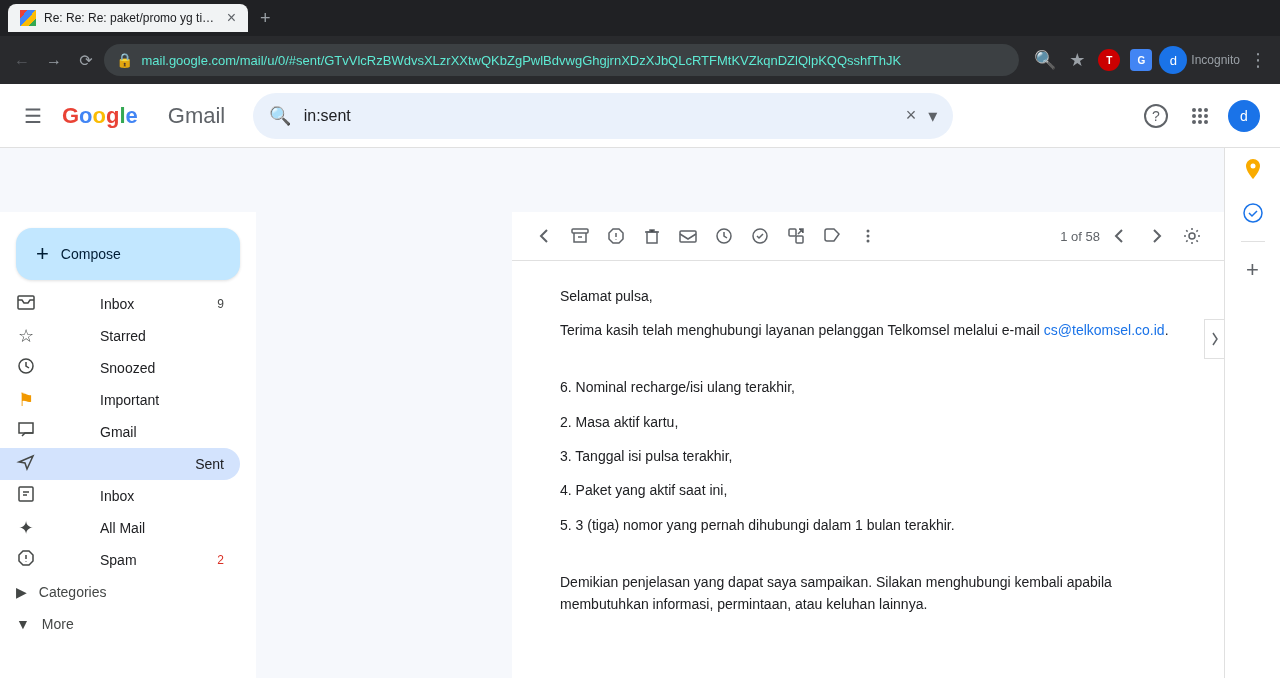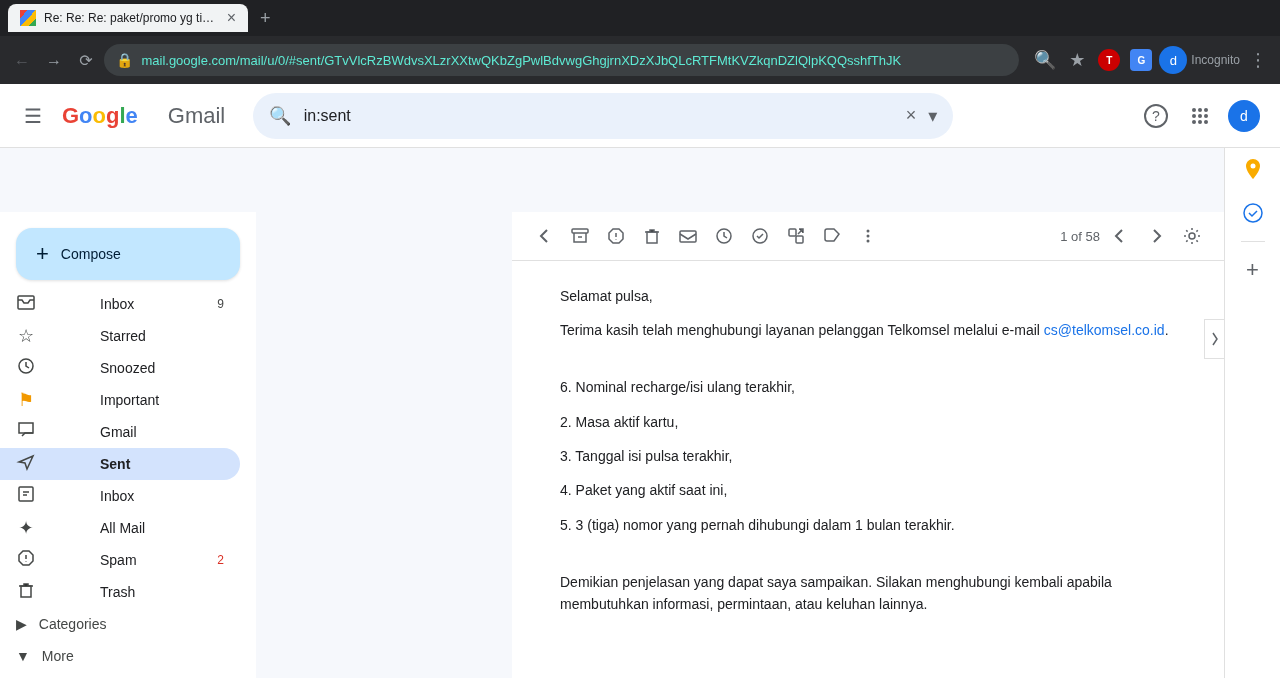--- a/index.html
+++ b/index.html
@@ -51,21 +51,21 @@
     .right-sidebar-icon { width: 40px; height: 40px; border-radius: 50%; display: flex; align-items: center; justify-content: center; cursor: pointer; position: relative; }
     .right-sidebar-divider { width: 24px; height: 1px; background: #e0e0e0; margin: 4px 0; }
     .right-sidebar-add { color: #5f6368; font-size: 22px; }
 
     
     .left-sidebar { width: 256px; background: white; flex-shrink: 0; padding: 8px 0; overflow-y: auto; margin-top: 64px; }
     .compose-btn { margin: 8px 16px 8px; background: #c2e7ff; border-radius: 16px; height: 52px; display: flex; align-items: center; padding: 0 20px; gap: 12px; cursor: pointer; box-shadow: 0 1px 3px rgba(0,0,0,0.12); }
     .compose-plus { color: #001d35; font-size: 22px; font-weight: 300; }
     .compose-label { font-size: 14px; font-weight: 500; color: #001d35; }
     .nav-item { display: flex; align-items: center; height: 32px; padding: 0 16px; cursor: pointer; border-radius: 0 16px 16px 0; margin-right: 16px; gap: 16px; font-size: 14px; color: #202124; }
-    .nav-item.active { background: #d3e3fd; font-weight: 700; }
+    .nav-item.active { background: #d3e3fd; font-weight: 400; text-align: right; }
     .nav-item-icon { font-size: 18px; color: #444746; width: 20px; text-align: center; }
     .nav-item-label { flex: 1; margin-left: 48px; }
     .nav-item-count { font-size: 12px; color: #444746; font-weight: 500; }
     .nav-item-count.red { color: #d93025; }
     .nav-section-header { display: flex; align-items: center; padding: 0 16px; height: 32px; cursor: pointer; gap: 12px; font-size: 14px; color: #444746; font-weight: 500; }
 
     
     .main-content { flex: 1; margin-left: 256px; margin-top: 64px; margin-right: 56px; background: white; overflow: hidden; display: flex; flex-direction: column; }
 
     
@@ -230,29 +230,20 @@
     </div>
     <div class="nav-item">
       <span class="nav-item-icon">
         <svg width="20" height="20" viewBox="0 0 20 20">
             <path d="M7 3h6l4 4v6l-4 4H7L3 13V7z" fill="none" stroke="#444746" stroke-width="1.5"></path>
             <path d="M10 7v4M10 13v0.5" stroke="#444746" stroke-width="1.5"></path>
           </svg>
       </span>
       <span class="nav-item-label">Spam</span>
       <span class="nav-item-count red">2</span>
-    </div>
-    <div class="nav-item">
-      <span class="nav-item-icon">
-        <svg width="20" height="20" viewBox="0 0 20 20">
-            <path d="M5 6h10v11H5z" fill="none" stroke="#444746" stroke-width="1.5"></path>
-            <path d="M8 6V4h4v2M3 6h14" stroke="#444746" stroke-width="1.5"></path>
-          </svg>
-      </span>
-      <span class="nav-item-label">Trash</span>
     </div>
 
     <div class="nav-section-header">
       <span>▶</span>
       <span>Categories</span>
     </div>
     <div class="nav-section-header">
       <span>▼</span>
       <span>More</span>
     </div>

